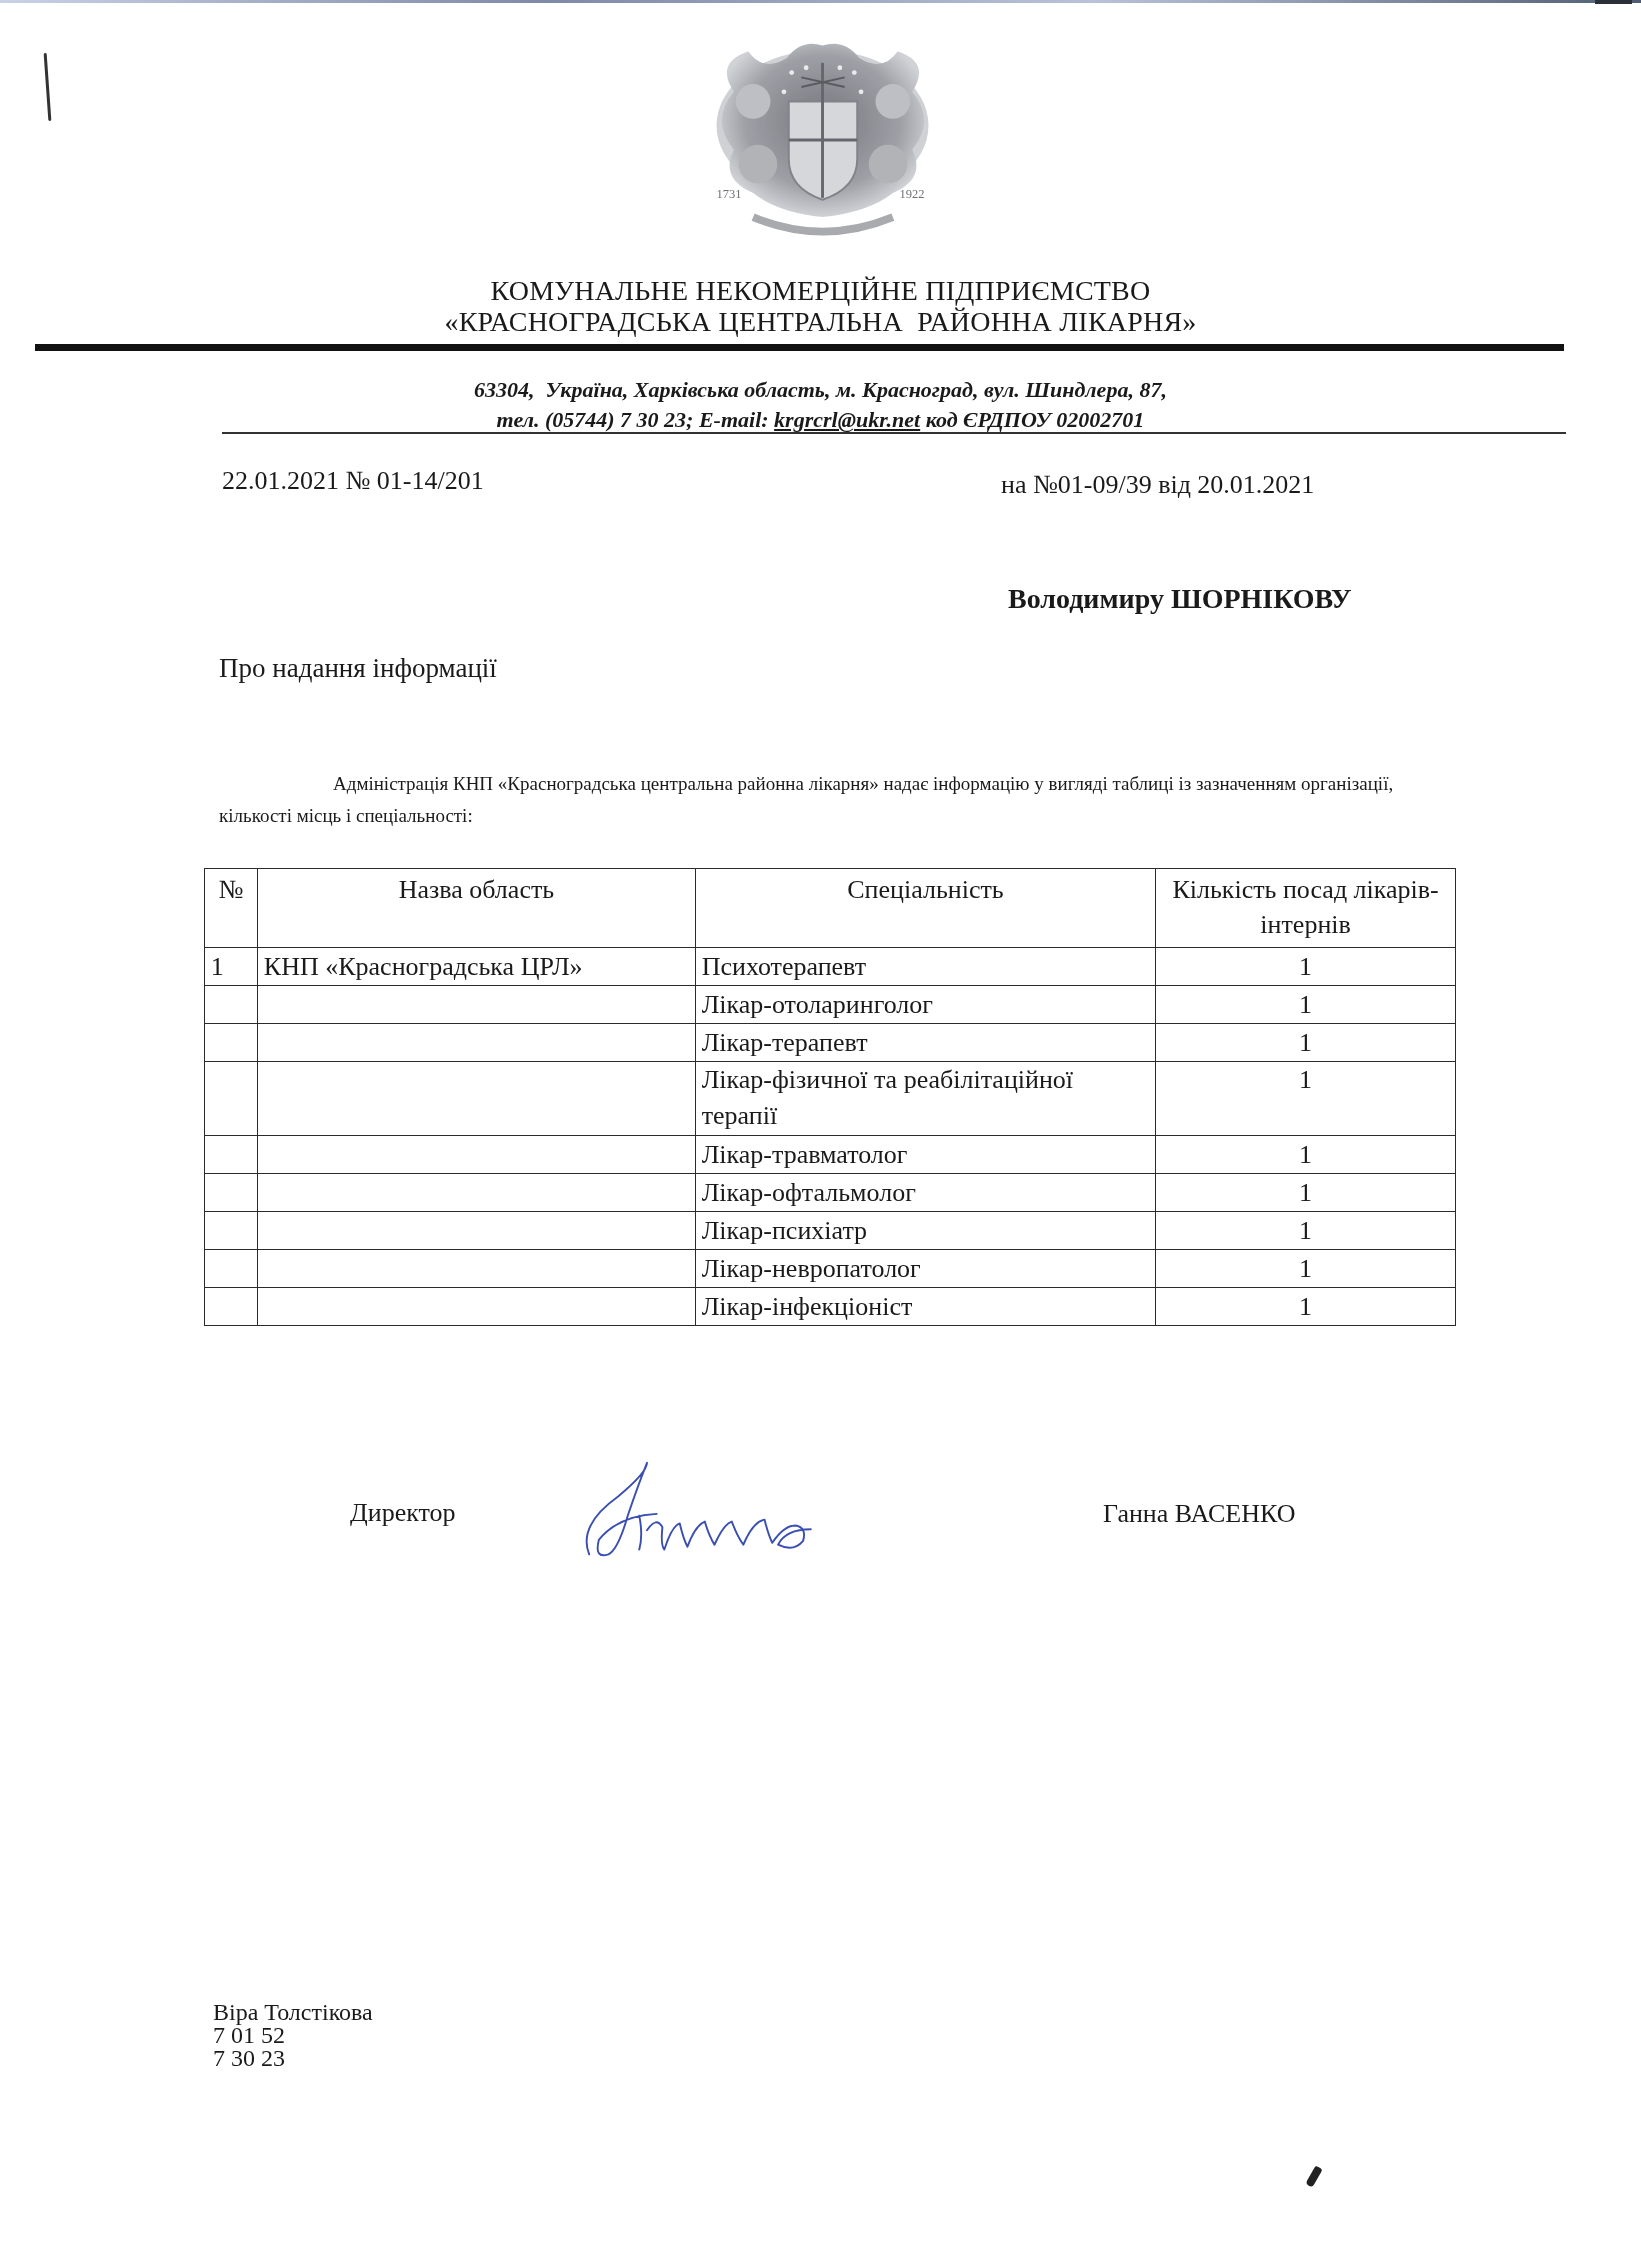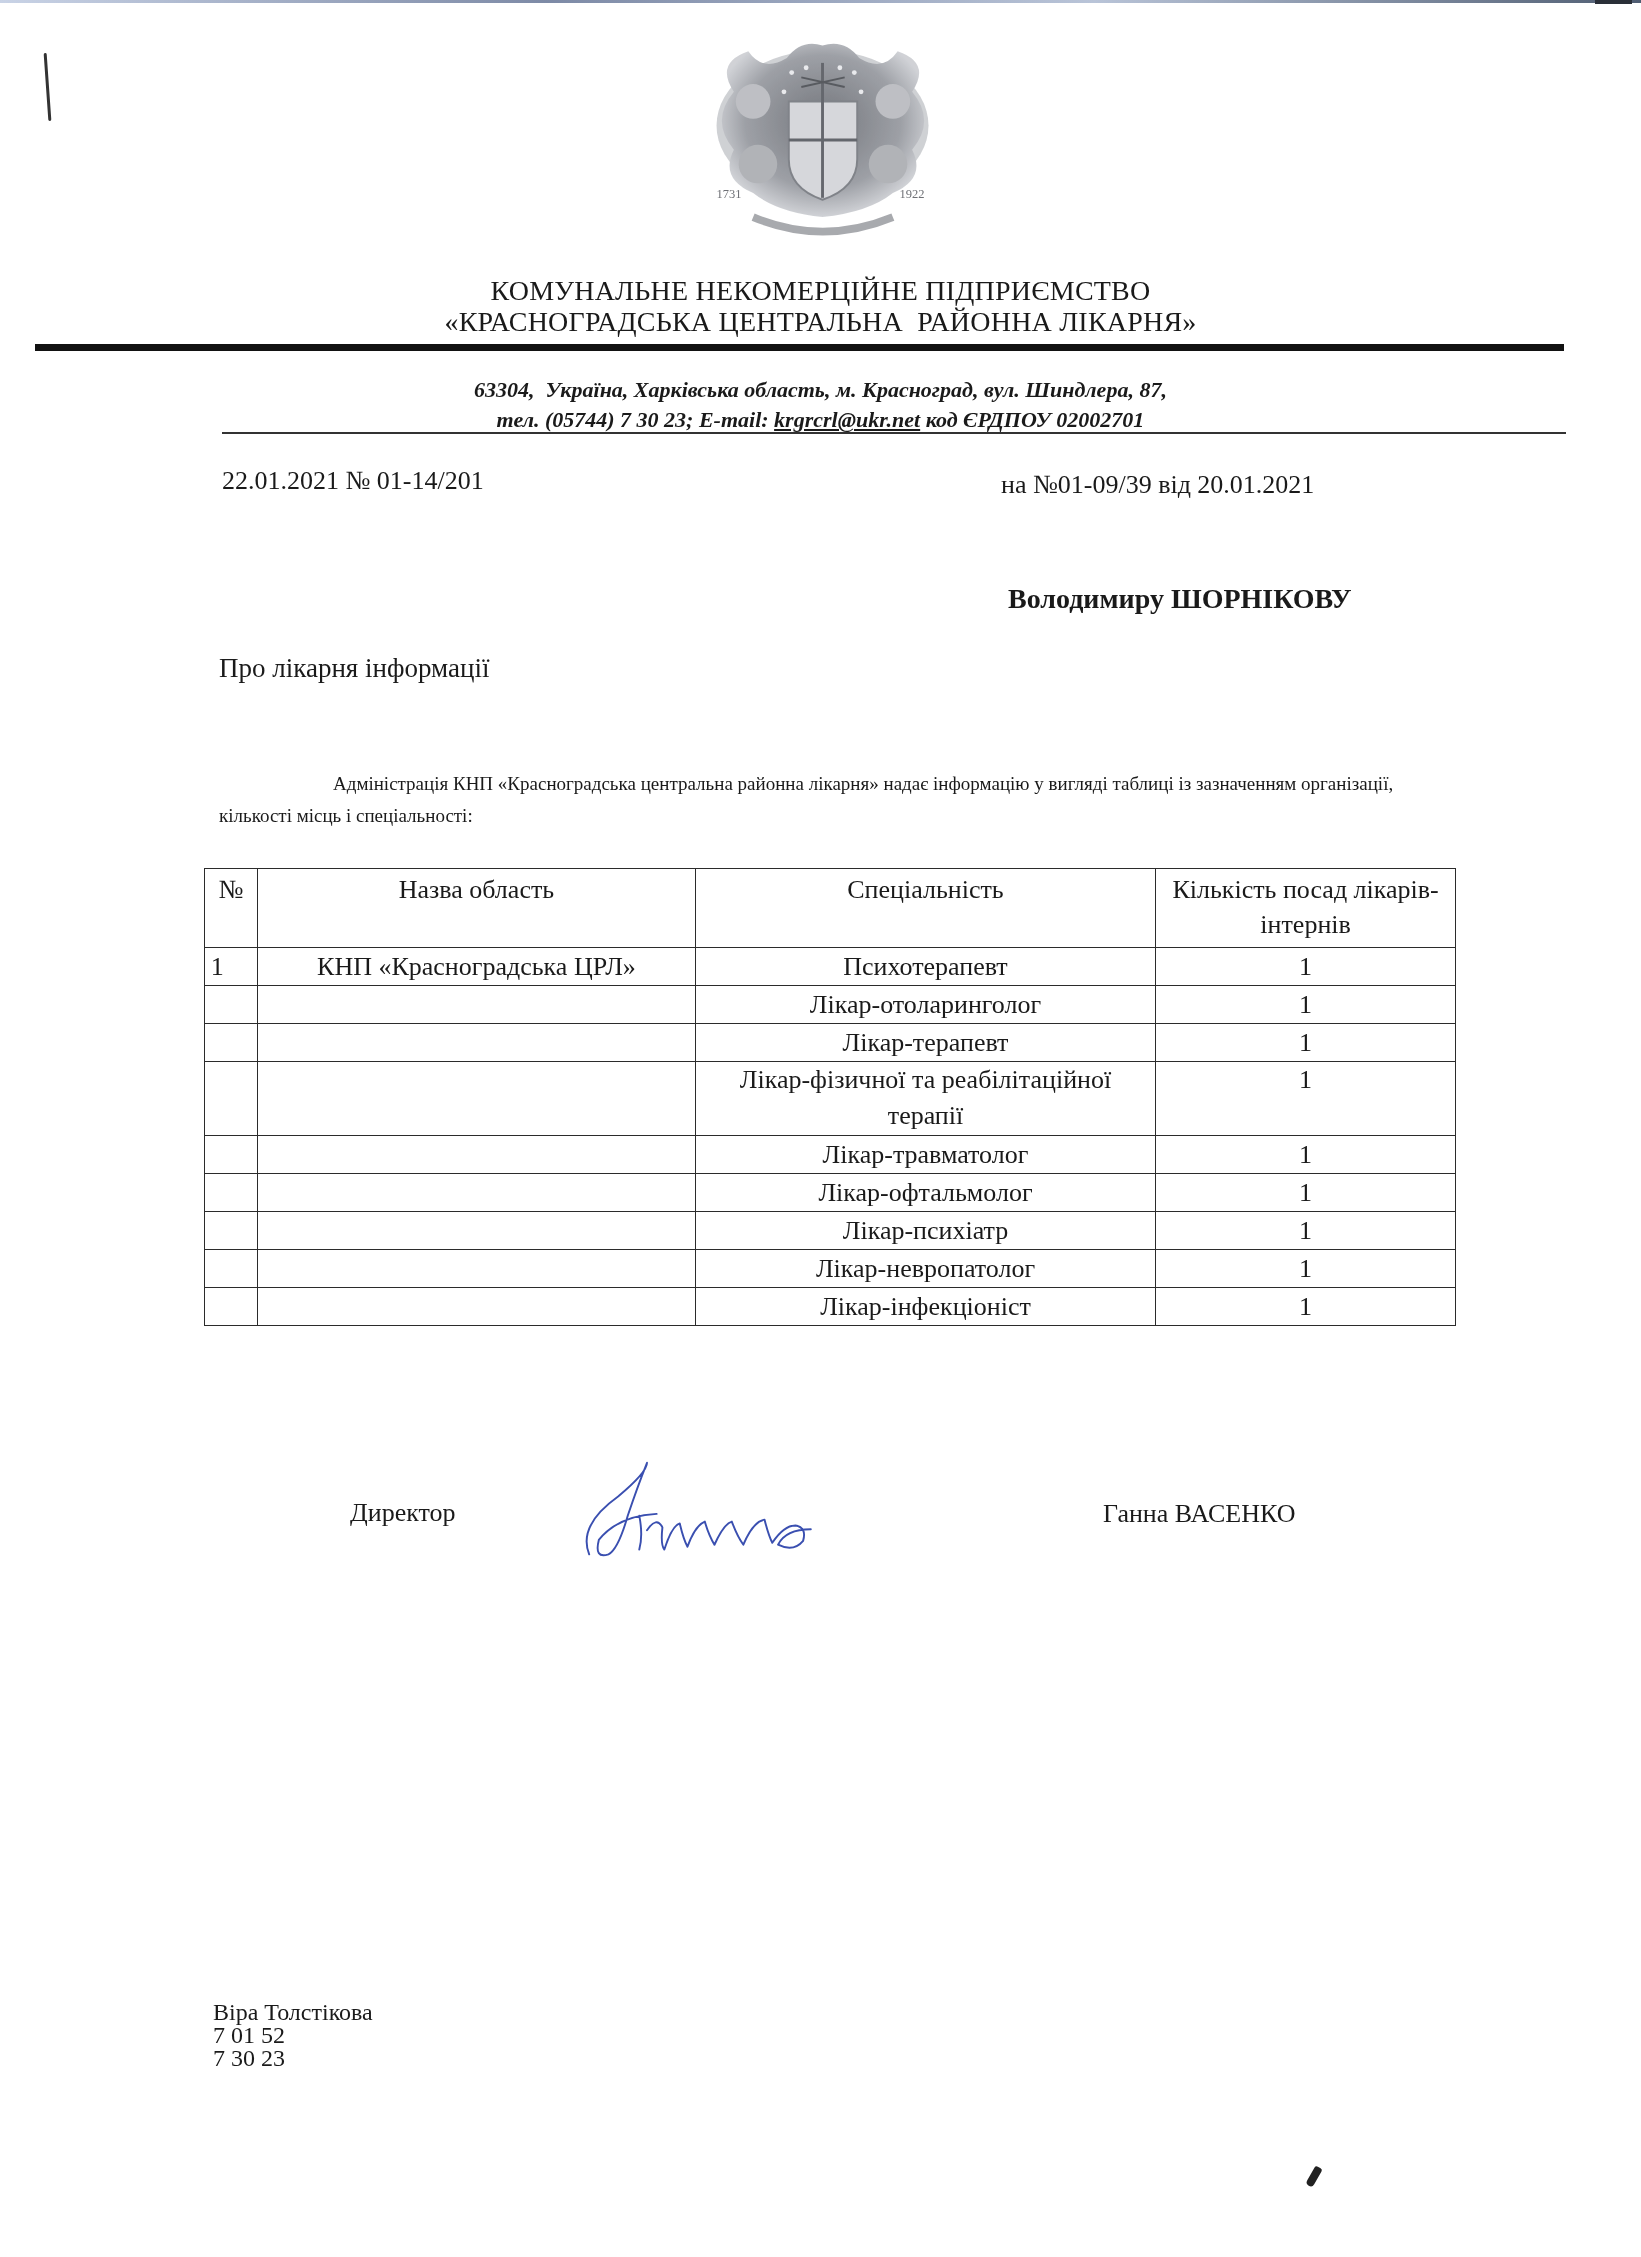--- a/index.html
+++ b/index.html
@@ -22,21 +22,21 @@
 
     .doc-ref { left: 222px; top: 466px; font-size: 26px; }
     .reply-ref { left: 1001px; top: 470px; font-size: 26px; }
     .recipient { left: 1008px; top: 583px; font-size: 28px; font-weight: bold; }
     .subject { left: 219px; top: 653px; font-size: 27px; }
     .body-text { left: 219px; top: 768px; width: 1246px; font-size: 19px; line-height: 32px; text-indent: 114px; }
 
     table.specs { position: absolute; left: 204px; top: 868px; width: 1252px; border-collapse: collapse; font-size: 26px; }
     table.specs td, table.specs th { border: 1.5px solid #2b2b2b; padding: 0 5.8px; vertical-align: top; font-weight: normal; }
     table.specs th { height: 75px; line-height: 35px; text-align: center; padding-top: 2.9px; }
-    table.specs td { height: 37px; line-height: 37px; text-align: center; }
+    table.specs td { height: 37px; line-height: 37px; }
     table.specs td.num { text-align: left; padding-left: 5.8px; }
     table.specs td.count { text-align: center; }
     table.specs tr.tall td { height: 73px; line-height: 36px; margin-top: 8px; }
     .col-num { width: 41px; } .col-name { width: 434px; } .col-spec { width: 458px; } .col-count { width: 294px; }
 
     .signer-title { left: 350px; top: 1498px; font-size: 26px; }
     .signature { left: 579px; top: 1458px; width: 348px; height: 106px; }
     .signer-name { left: 1103px; top: 1499px; font-size: 26px; }
 
     .executor { left: 213px; top: 2001px; font-size: 24px; line-height: 23px; }
@@ -93,21 +93,21 @@
   <div style="white-space: pre;">63304,  Україна, Харківська область, м. Красноград, вул. Шиндлера, 87,</div>
   <div>
     <span style="white-space: pre;">тел. (05744) 7 30 23; E-mail: </span><span class="email">krgrcrl@ukr.net</span><span style="white-space: pre;"> код ЄРДПОУ 02002701</span>
   </div>
 </div>
 <div class="abs thin-rule"></div>
 
 <div class="abs doc-ref">22.01.2021 № 01-14/201</div>
 <div class="abs reply-ref">на №01-09/39 від 20.01.2021</div>
 <div class="abs recipient">Володимиру ШОРНІКОВУ</div>
-<div class="abs subject">Про лікарня інформації</div>
+<div class="abs subject">Про надання інформації</div>
 <div class="abs body-text">Адміністрація КНП «Красноградська центральна районна лікарня» надає інформацію у вигляді таблиці із зазначенням організації, кількості місць і спеціальності:</div>
 
 <table class="specs">
   <thead>
     <tr>
       <th class="col-num">№</th>
       <th class="col-name">Назва область</th>
       <th class="col-spec">Спеціальність</th>
       <th class="col-count">Кількість посад лікарів-інтернів</th>
     </tr>

